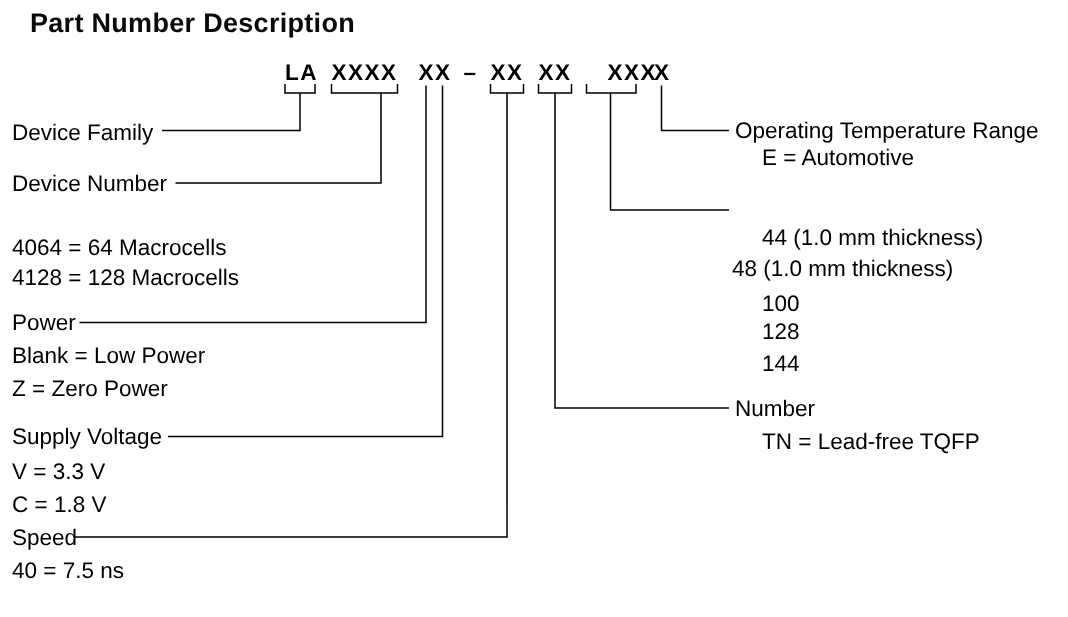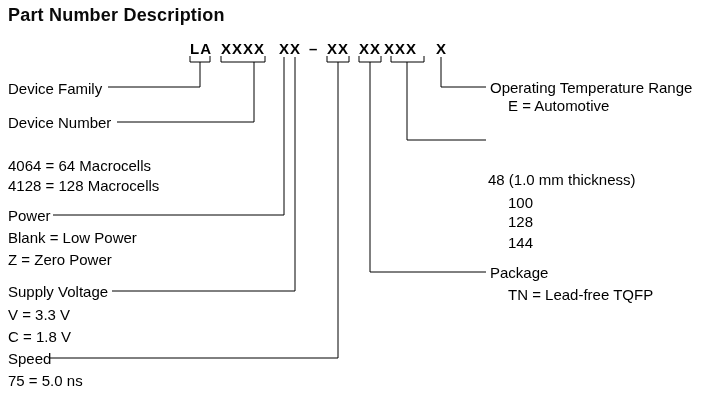--- a/index.html
+++ b/index.html
@@ -5,21 +5,21 @@
   html,body{margin:0;padding:0;background:#ffffff;}
   .page{
     position:relative;
     width:712px;height:411px;
     background:#ffffff;
     font-family:"Liberation Sans","DejaVu Sans",sans-serif;
     color:#000000;
     overflow:hidden;
   }
   .title{
-    position:absolute;left:8px;top:5px;
+    position:absolute;left:20px;top:5px;
     font-size:18px;font-weight:bold;color:#0a0a0a;
     letter-spacing:0.2px;
   }
   .seg{
     position:absolute;top:40px;
     font-size:15px;font-weight:bold;
     letter-spacing:1px;white-space:pre;
   }
   .t{
     position:absolute;
@@ -36,21 +36,21 @@
 <div class="page">
 
   <div class="title">Part Number Description</div>
 
   <span class="seg" style="left:190px">LA</span>
   <span class="seg" style="left:221px">XXXX</span>
   <span class="seg" style="left:279px">XX</span>
   <span class="seg" style="left:309px">–</span>
   <span class="seg" style="left:327px">XX</span>
   <span class="seg" style="left:359px">XX</span>
-  <span class="seg" style="left:384px">XXX</span>
+  <span class="seg" style="left:405px">XXX</span>
   <span class="seg" style="left:436px">X</span>
 
   <svg class="connectors" width="712" height="411" viewBox="0 0 712 411">
     <g fill="none" stroke="#000000" stroke-width="1">
 
       <polyline points="190,56 190,62 210,62 210,56"></polyline>
       <polyline points="200,62 200,87 108,87"></polyline>
 
       <polyline points="221,56 221,62 265,62 265,56"></polyline>
       <polyline points="254,62 254,122 117,122"></polyline>
@@ -80,26 +80,27 @@
 
   <div class="t" style="left:8px;top:207px">Power</div>
   <div class="t" style="left:8px;top:229px">Blank = Low Power</div>
   <div class="t" style="left:8px;top:251px">Z = Zero Power</div>
 
   <div class="t" style="left:8px;top:283px">Supply Voltage</div>
   <div class="t" style="left:8px;top:306px">V = 3.3 V</div>
   <div class="t" style="left:8px;top:328px">C = 1.8 V</div>
 
   <div class="t" style="left:8px;top:350px">Speed</div>
-  <div class="t" style="left:8px;top:372px">75 = 5.0 ns</div>
+  <div class="t" style="left:8px;top:372px">40 = 7.5 ns</div>
 
   <div class="t" style="left:508px;top:97px">E = Automotive</div>
   <div class="t" style="left:490px;top:79px">Operating Temperature Range</div>
 
+  <div class="t" style="left:508px;top:150px">44 (1.0 mm thickness)</div>
   <div class="t" style="left:488px;top:171px">48 (1.0 mm thickness)</div>
   <div class="t" style="left:508px;top:194px">100</div>
   <div class="t" style="left:508px;top:213px">128</div>
   <div class="t" style="left:508px;top:234px">144</div>
 
-  <div class="t" style="left:490px;top:264px">Package</div>
+  <div class="t" style="left:490px;top:264px">Number</div>
   <div class="t" style="left:508px;top:286px">TN = Lead-free TQFP</div>
 
 </div>
 
 </body></html>

